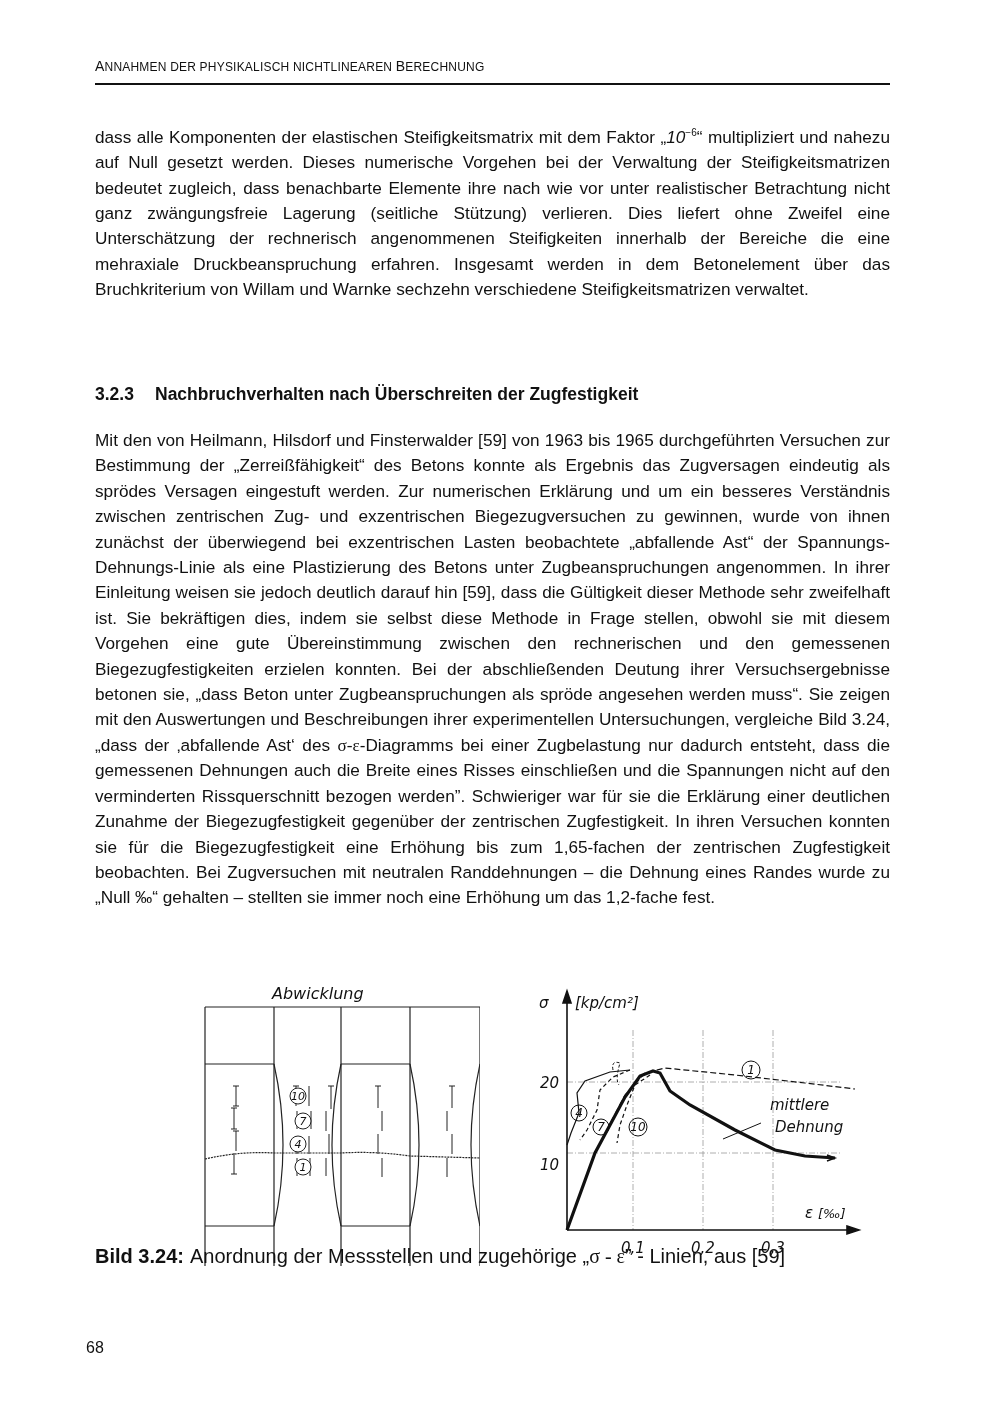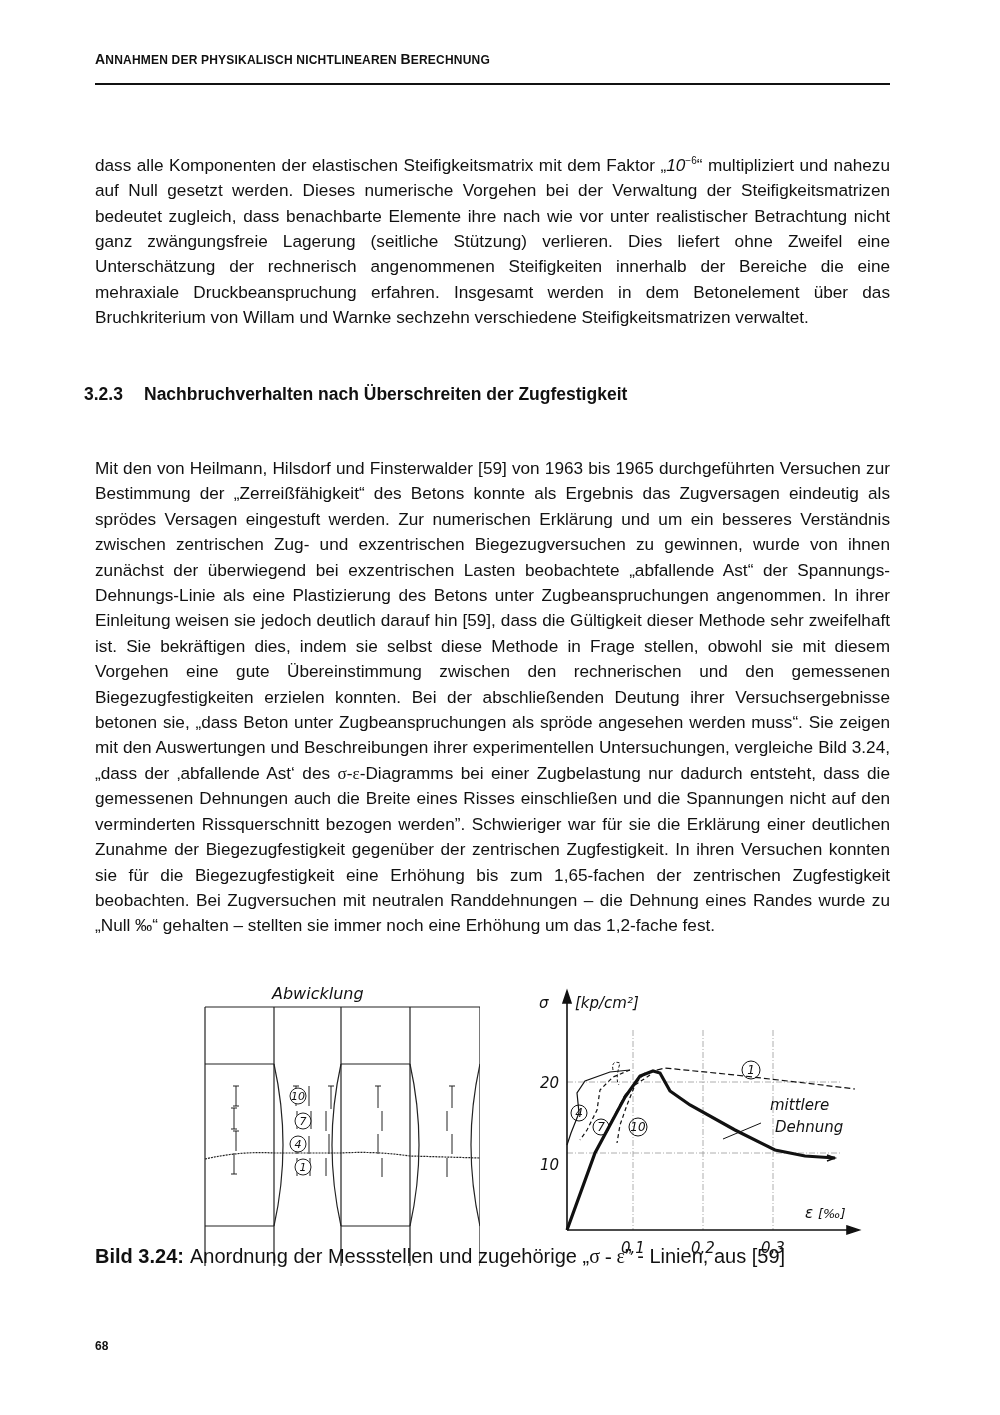--- a/index.html
+++ b/index.html
@@ -1,28 +1,28 @@
 <!DOCTYPE html>
 <html><head>
 <meta charset="utf-8">
 <style>
   html, body { margin: 0; padding: 0; background: #fff; }
   body { width: 1000px; height: 1415px; position: relative; overflow: hidden; font-family: "Liberation Sans", sans-serif; color: #111; }
-  .header { position: absolute; left: 95px; top: 51px; width: 795px; font-size: 12px; font-weight: bold; letter-spacing: 0.2px; }
+  .header { position: absolute; left: 95px; top: 58px; width: 795px; font-size: 12px; font-weight: normal; letter-spacing: 0.2px; }
   .header .big { font-size: 14px; }
   .rule { position: absolute; left: 95px; top: 83px; width: 795px; height: 2px; background: #111; }
-  .para { position: absolute; left: 95px; width: 795px; font-size: 17.2px; line-height: 25.4px; text-align: justify; hyphens: manual; margin-top: 28px; }
+  .para { position: absolute; left: 95px; width: 795px; font-size: 17.2px; line-height: 25.4px; text-align: justify; hyphens: manual; }
   .para sup { font-size: 10px; }
-  .h3 { position: absolute; left: 84px; top: 384px; font-size: 17.5px; font-weight: bold; }
+  .h3 { position: absolute; left: 95px; top: 384px; font-size: 17.5px; font-weight: bold; }
   .h3 .num { display: inline-block; width: 60px; }
   .fig-left { position: absolute; left: 200px; top: 981px; }
   .fig-right { position: absolute; left: 535px; top: 985px; }
   .caption { position: absolute; left: 95px; top: 1245px; font-size: 20px; }
   .caption .lbl { font-weight: bold; display: inline-block; width: 95px; }
-  .pagenum { position: absolute; left: 95px; top: 1339px; font-size: 12px; font-weight: bold; }
+  .pagenum { position: absolute; left: 86px; top: 1339px; font-size: 16px; font-weight: normal; }
   .ital { font-family: "Liberation Serif", serif; }
   .hand { font-family: "DejaVu Sans", sans-serif; font-style: italic; }
 </style>
 </head>
 <body>
 
 <div class="header">
   <span class="big">A</span><span>NNAHMEN DER PHYSIKALISCH NICHTLINEAREN </span><span class="big">B</span><span>ERECHNUNG</span>
 </div>
 <div class="rule"></div>

